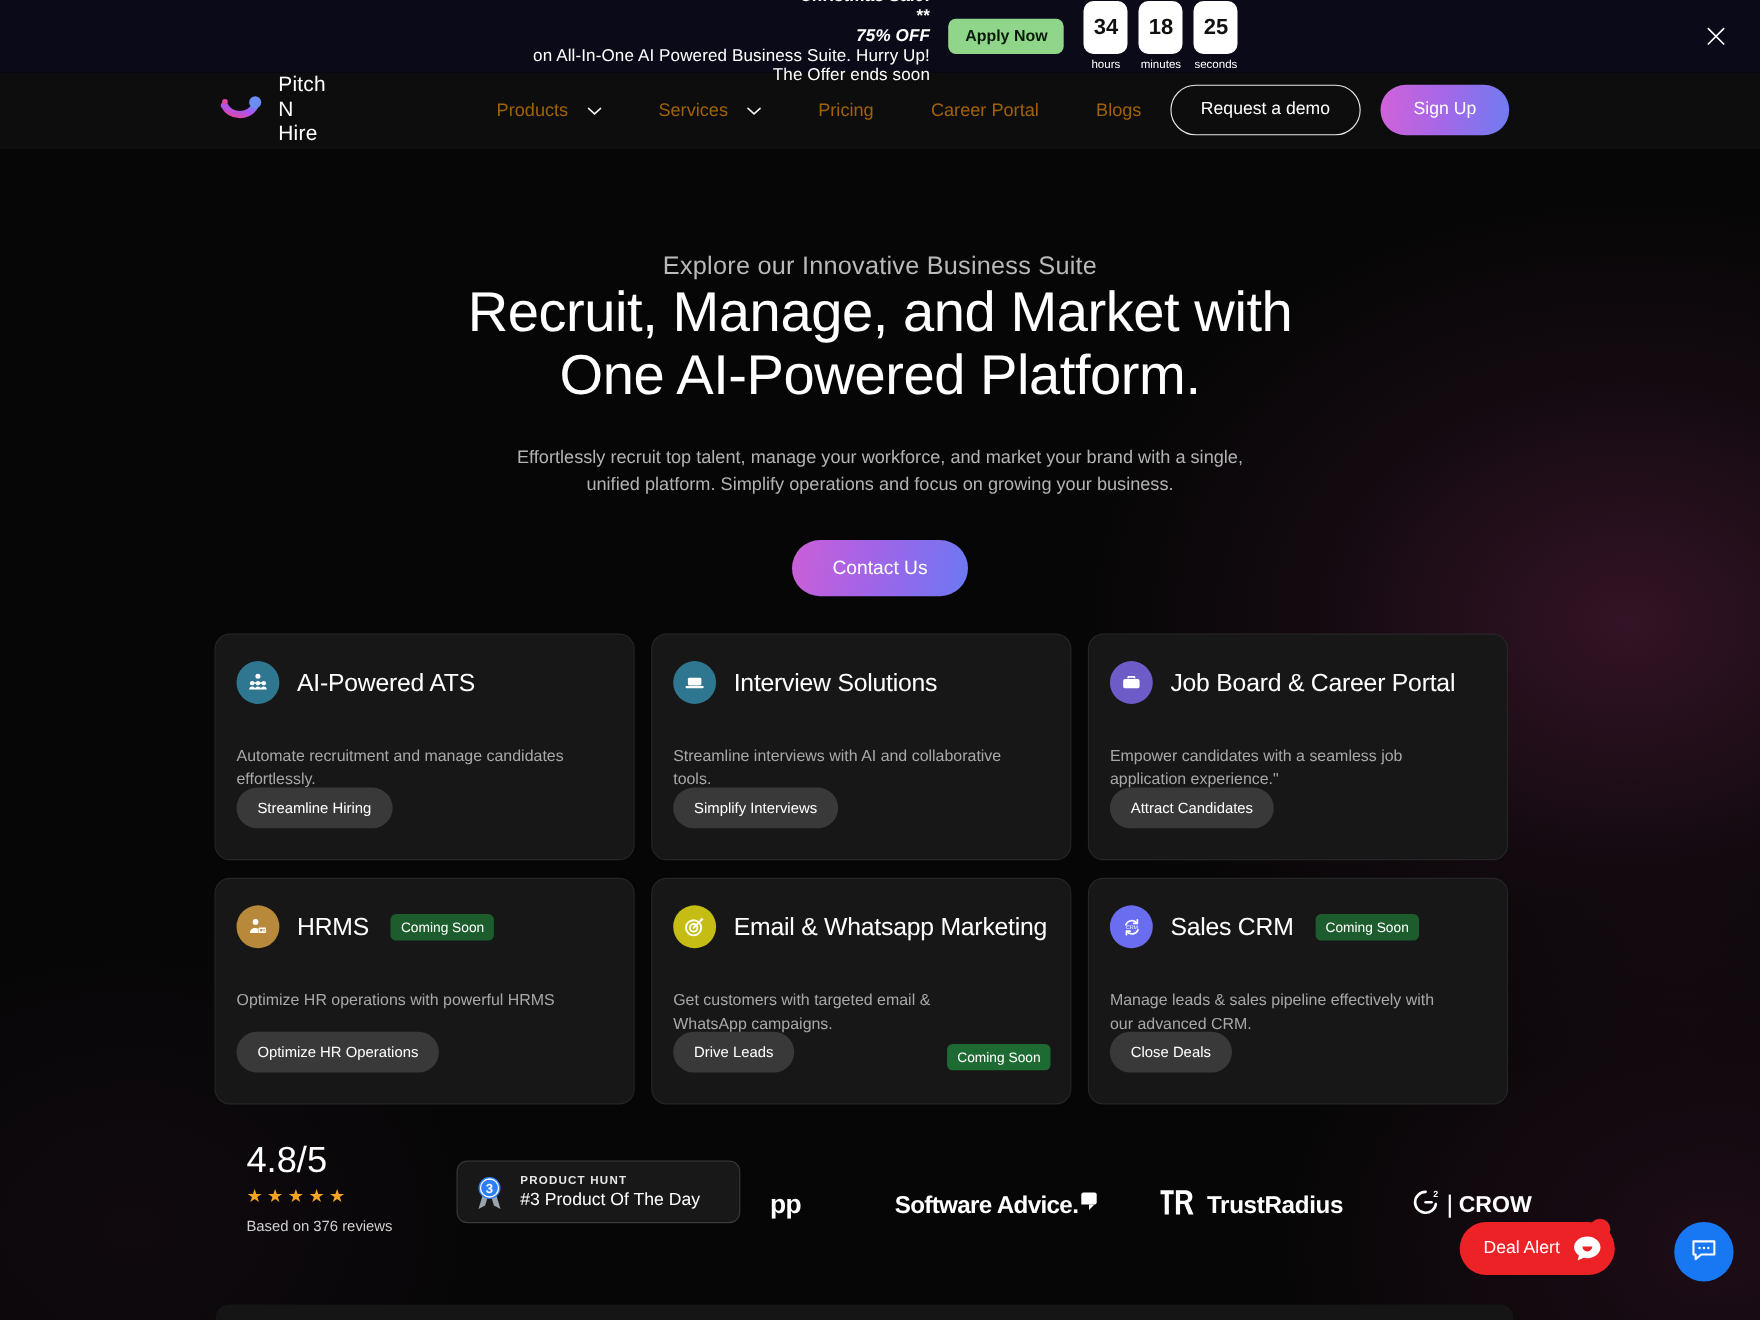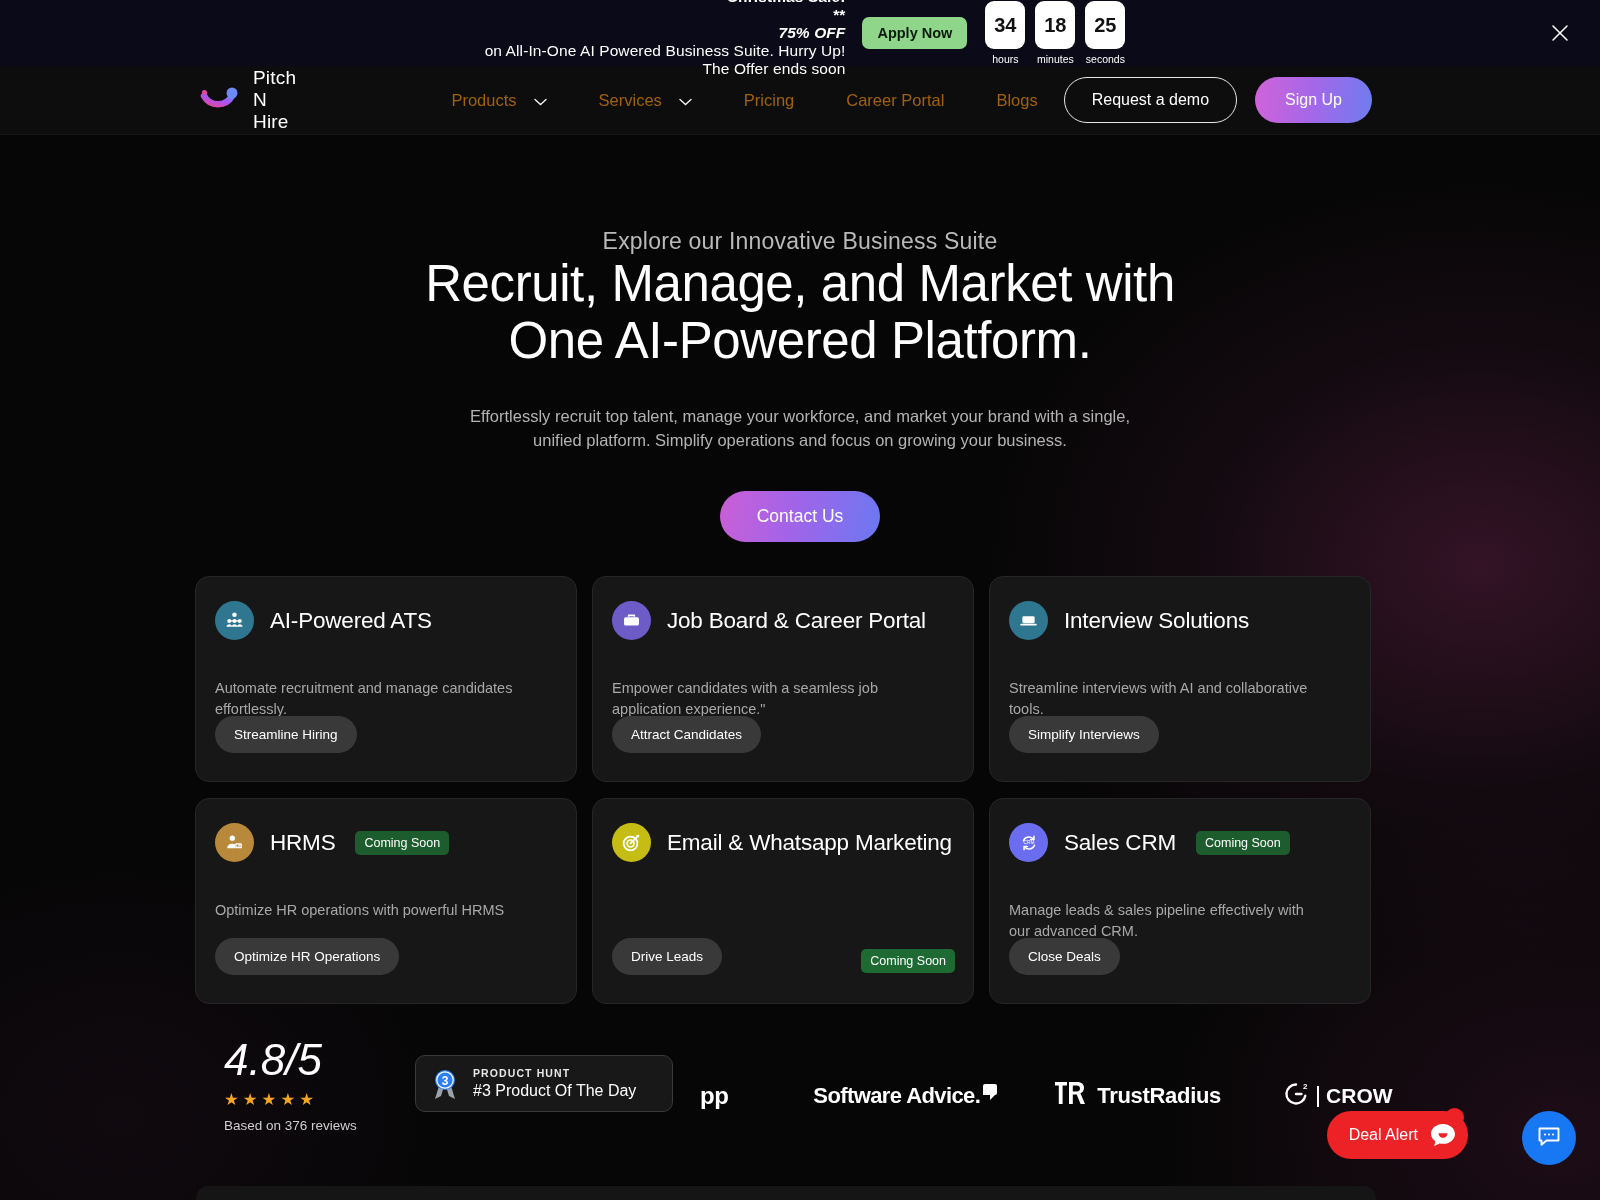--- a/index.html
+++ b/index.html
@@ -142,21 +142,21 @@
   }
   .card-badge-br {
     position: absolute; right: 18px; bottom: 30px;
     background: #1d6b33; color: #fff; font-size: 12.5px;
     border-radius: 5px; padding: 5px 9px; white-space: nowrap;
   }
 
   
   .proof { position: absolute; left: 0; top: 895px; width: 1600px; height: 130px; }
   .rating { position: absolute; left: 224px; top: 5px; text-align: left; }
-  .rating-score { color: #fff; font-size: 44px; letter-spacing: 0px; font-style: italic; }
+  .rating-score { color: #fff; font-size: 33px; letter-spacing: 0px; }
   .rating-stars { color: #f5a524; font-size: 16.5px; letter-spacing: 4px; margin-top: 5px; }
   .rating-sub { color: #cfcfcf; font-size: 13.5px; margin-top: 9px; }
   .ph-card {
     position: absolute; left: 415px; top: 25px; width: 258px; height: 57px;
     background: #181818; border: 1px solid #3a3a3a; border-radius: 10px;
     display: flex; align-items: center; padding: 0 14px; gap: 13px;
   }
   .ph-medal { width: 30px; height: 36px; flex: 0 0 30px; }
   .ph-label { color: #e8e8e8; font-size: 10.5px; letter-spacing: 1.1px; font-weight: 600; }
   .ph-title { color: #fff; font-size: 16px; margin-top: 3px; white-space: nowrap; }
@@ -314,44 +314,44 @@
             </svg>
           </span>
           <span class="card-title">AI-Powered ATS</span>
         </div>
         <div class="card-desc">Automate recruitment and manage candidates effortlessly.</div>
         <button class="card-btn">Streamline Hiring</button>
       </div>
 
       <div class="card">
         <div class="card-head">
+          <span class="card-icon" style="background:#2f7691">
+            <svg width="21" height="21" viewBox="0 0 24 24" fill="#fff">
+              <rect x="5" y="7" width="14" height="8" rx="1.5"></rect>
+              <rect x="2.5" y="15.6" width="19" height="2.2" rx="1.1"></rect>
+            </svg>
+          </span>
+          <span class="card-title">Interview Solutions</span>
+        </div>
+        <div class="card-desc">Streamline interviews with AI and collaborative tools.</div>
+        <button class="card-btn">Simplify Interviews</button>
+      </div>
+
+      <div class="card">
+        <div class="card-head">
           <span class="card-icon" style="background:#6d5cc8">
             <svg width="21" height="21" viewBox="0 0 24 24" fill="#fff">
               <path d="M9.2 5.2h5.6c.8 0 1.4.6 1.4 1.4v1h-1.8v-.6H9.6v.6H7.8v-1c0-.8.6-1.4 1.4-1.4z"></path>
               <rect x="3.5" y="8.4" width="17" height="9.4" rx="1.8"></rect>
             </svg>
           </span>
           <span class="card-title">Job Board &amp; Career Portal</span>
         </div>
         <div class="card-desc">Empower candidates with a seamless job application experience."</div>
         <button class="card-btn">Attract Candidates</button>
-      </div>
-
-      <div class="card">
-        <div class="card-head">
-          <span class="card-icon" style="background:#2f7691">
-            <svg width="21" height="21" viewBox="0 0 24 24" fill="#fff">
-              <rect x="5" y="7" width="14" height="8" rx="1.5"></rect>
-              <rect x="2.5" y="15.6" width="19" height="2.2" rx="1.1"></rect>
-            </svg>
-          </span>
-          <span class="card-title">Interview Solutions</span>
-        </div>
-        <div class="card-desc">Streamline interviews with AI and collaborative tools.</div>
-        <button class="card-btn">Simplify Interviews</button>
       </div>
 
       <div class="card">
         <div class="card-head">
           <span class="card-icon" style="background:#b8893a">
             <svg width="21" height="21" viewBox="0 0 24 24" fill="#fff">
               <circle cx="9.5" cy="7" r="3"></circle>
               <path d="M3.6 18.6c0-3.2 2.6-5.2 5.9-5.2 1.1 0 2.1.2 3 .6v4.6z"></path>
               <rect x="12.8" y="12.8" width="7.6" height="5.8" rx="1"></rect>
               <rect x="14.2" y="14.4" width="2.4" height="2.4" rx=".5" fill="#b8893a"></rect>
@@ -372,20 +372,21 @@
             <svg width="23" height="23" viewBox="0 0 24 24" fill="none" stroke="#fff" stroke-width="1.8">
               <circle cx="11" cy="13" r="7.2"></circle>
               <circle cx="11" cy="13" r="3.6"></circle>
               <circle cx="11" cy="13" r=".9" fill="#fff" stroke="none"></circle>
               <path d="M11 13 L19.2 4.8" stroke-linecap="round"></path>
               <path d="M16.6 4.4l2.8-.2-.2 2.8z" fill="#fff" stroke="none"></path>
             </svg>
           </span>
           <span class="card-title">Email &amp; Whatsapp Marketing</span>
         </div>
+        <div class="card-desc">Get customers with targeted email &amp; WhatsApp campaigns.</div>
         <button class="card-btn">Drive Leads</button>
         <span class="card-badge-br">Coming Soon</span>
       </div>
 
       <div class="card">
         <div class="card-head">
           <span class="card-icon" style="background:#6a6df0">
             <svg width="22" height="22" viewBox="0 0 24 24" fill="none" stroke="#fff" stroke-width="1.7">
               <path d="M6 9.5a6.4 6.4 0 0 1 11-1.6" stroke-linecap="round"></path>
               <path d="M18 14.5a6.4 6.4 0 0 1-11 1.6" stroke-linecap="round"></path>

